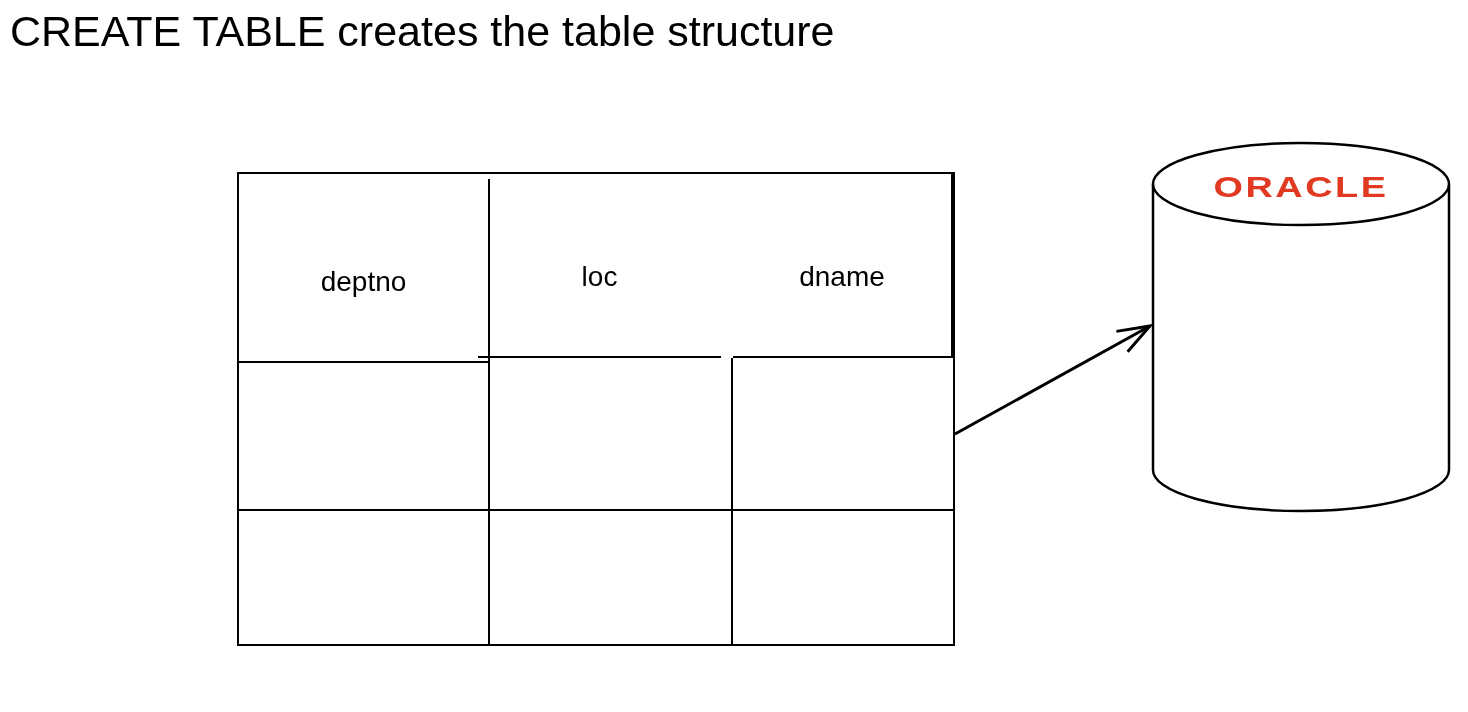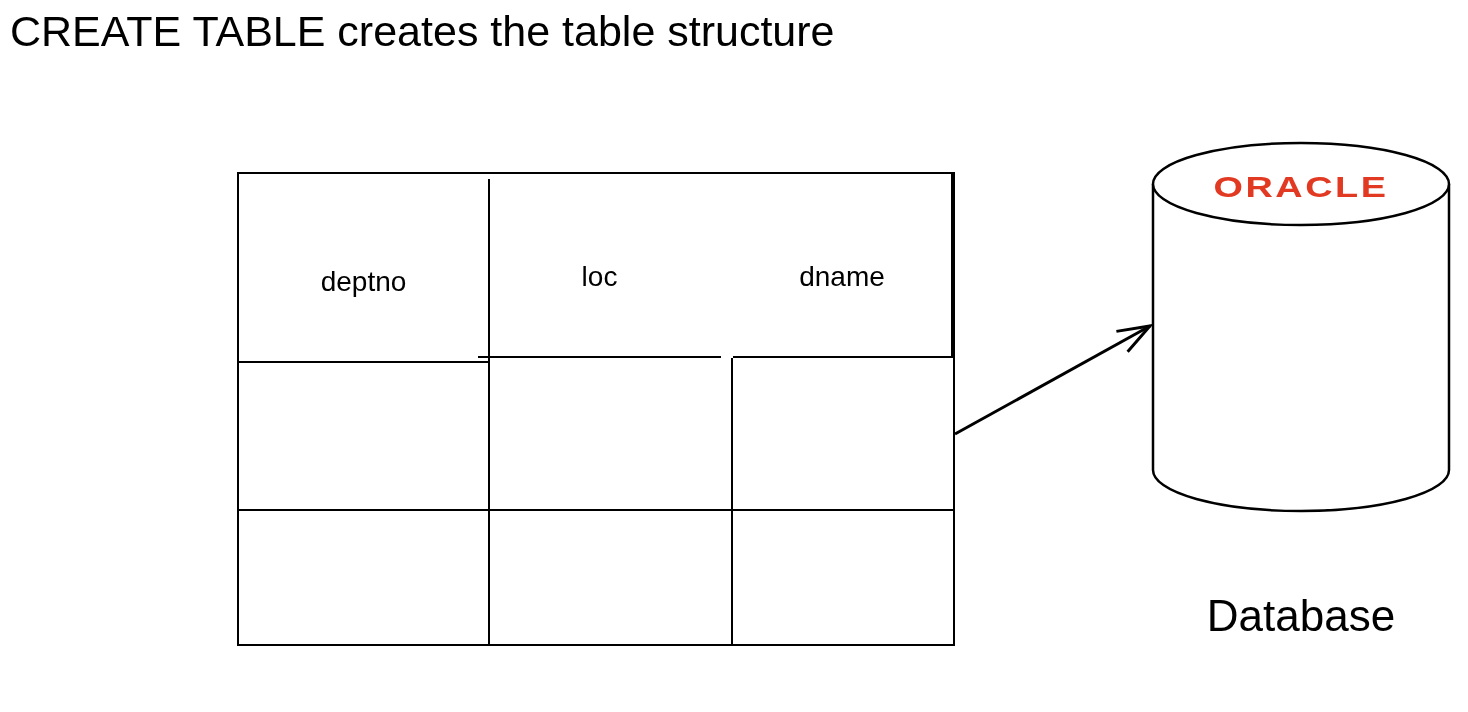--- a/index.html
+++ b/index.html
@@ -96,15 +96,14 @@
 
     <path d="M1153,184 L1153,470 A148,41 0 0 0 1449,470 L1449,184" fill="#ffffff" stroke="#000000" stroke-width="2.5"></path>
 
     <ellipse cx="1301" cy="184" rx="148" ry="41" fill="#ffffff" stroke="#000000" stroke-width="2.5"></ellipse>
 
     <text x="1301" y="197" text-anchor="middle" font-family="Liberation Sans, sans-serif" font-size="30" font-weight="bold" letter-spacing="2" textLength="175" lengthAdjust="spacingAndGlyphs" fill="#E23A22">ORACLE</text>
 
     <line x1="955" y1="434" x2="1150" y2="326" stroke="#000000" stroke-width="3" marker-end="url(#openArrow)"></line>
   </svg>
 
-  <div class="db-label">Database</div>
 
 </div>
 
 </body></html>

